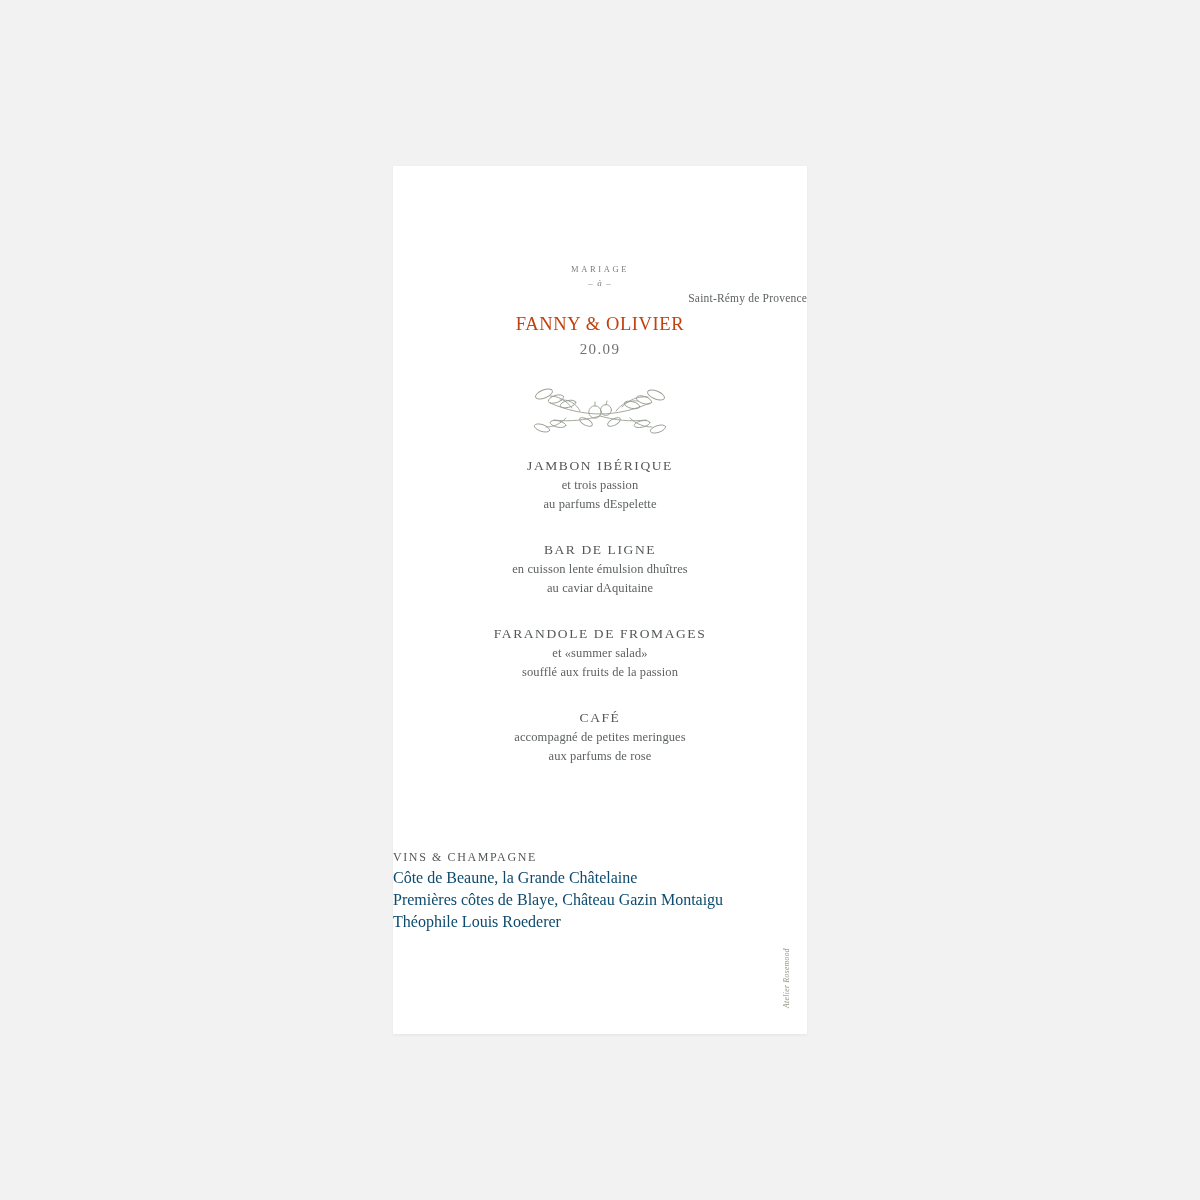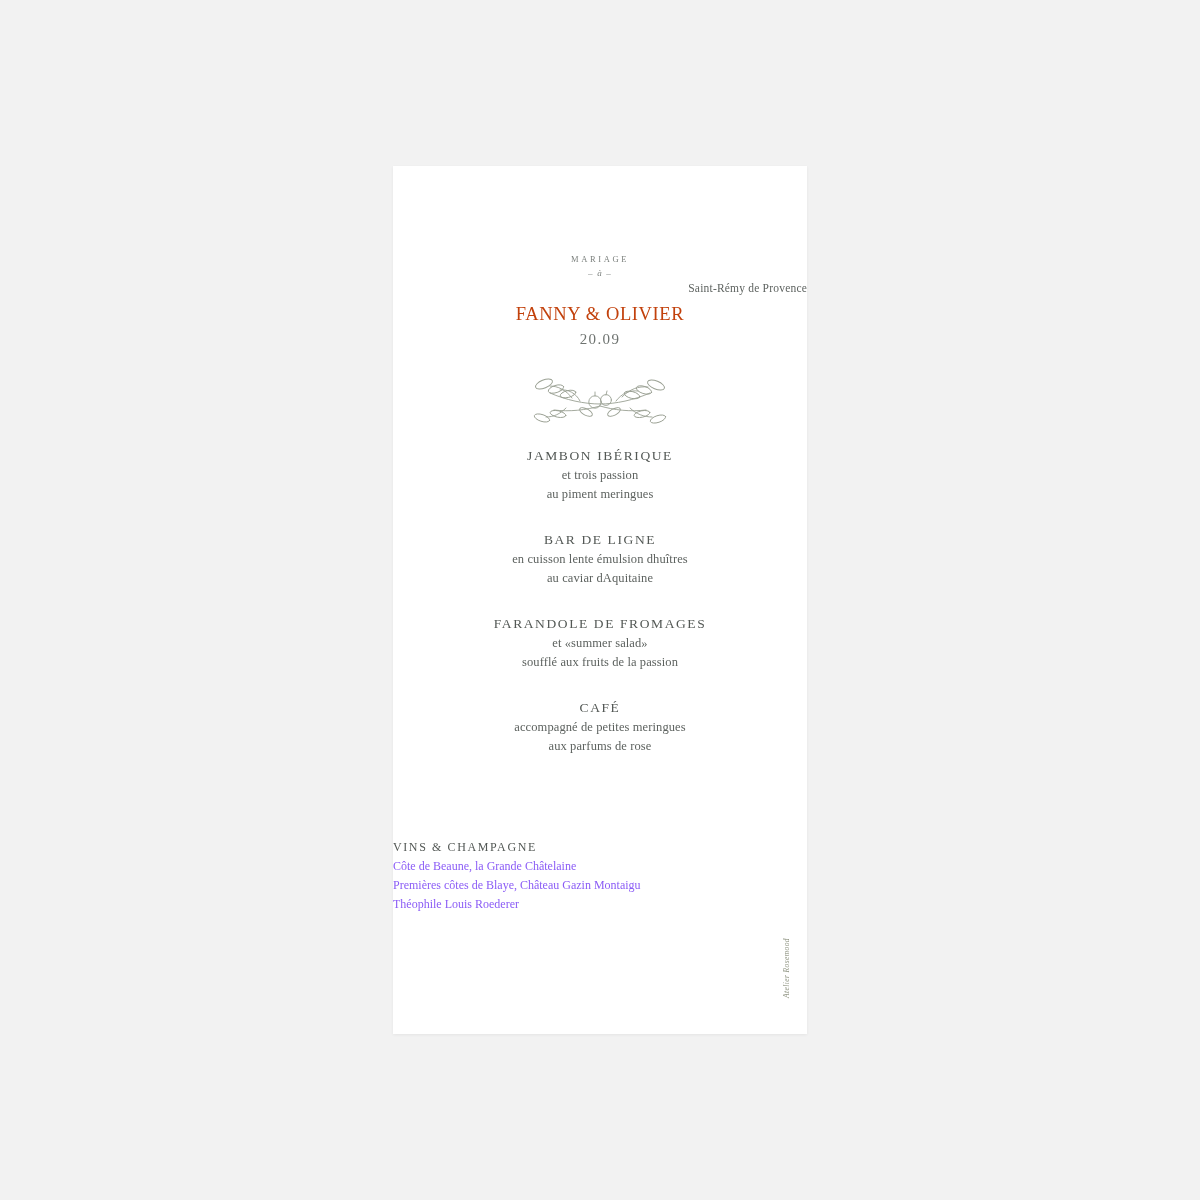--- a/index.html
+++ b/index.html
@@ -21,21 +21,21 @@
     left: 393px;
     top: 166px;
     width: 414px;
     height: 868px;
     background: #ffffff;
     box-shadow: 0 1px 3px rgba(0,0,0,0.06);
   }
   .inner {
     position: absolute;
     left: 0;
-    top: 6px;
+    top: 16px;
     width: 414px;
     height: 868px;
   }
 
   
   .header {
     position: absolute;
     top: 82px;
     left: 0;
     width: 414px;
@@ -111,22 +111,22 @@
     left: 0;
     width: 414px;
     color: #5a5f5c;
   }
   .wines-title {
     font-size: 12px;
     letter-spacing: 1.6px;
     color: #535855;
   }
   .wine-line {
-    font-size: 12px;
-    color: #8b5cf6;
+    font-size: 16px;
+    color: #0c4a6e;
     margin-top: 4px;
   }
 
   
   .signature {
     position: absolute;
     right: 16px;
     bottom: 42px;
     font-size: 7.5px;
     font-style: italic;
@@ -181,21 +181,21 @@
             </g>
           </svg>
         </div>
       </div>
 
       <div class="menu">
 
         <div class="course">
           <div class="course-title">JAMBON IBÉRIQUE</div>
           <div class="course-line">et  trois passion</div>
-          <div class="course-line">au piment meringues</div>
+          <div class="course-line">au parfums dEspelette</div>
         </div>
 
         <div class="course">
           <div class="course-title">BAR DE LIGNE</div>
           <div class="course-line">en cuisson lente émulsion dhuîtres</div>
           <div class="course-line">au caviar dAquitaine</div>
         </div>
 
         <div class="course">
           <div class="course-title">FARANDOLE DE FROMAGES</div>

